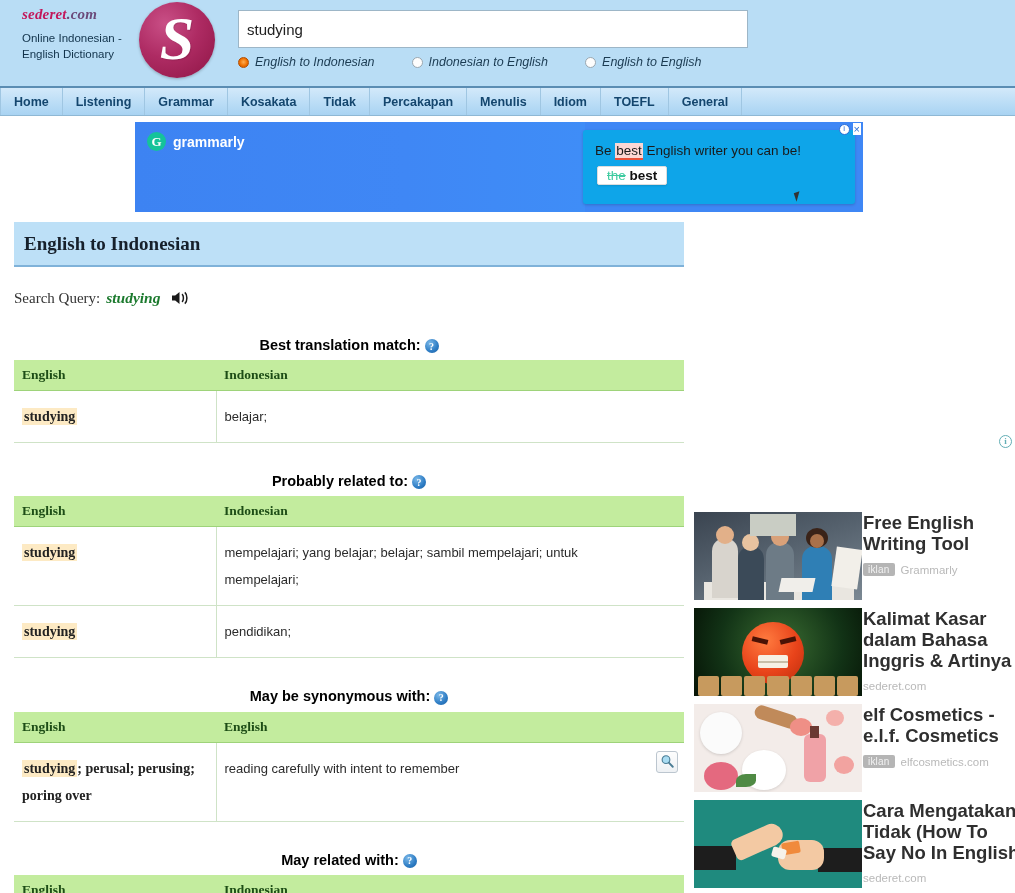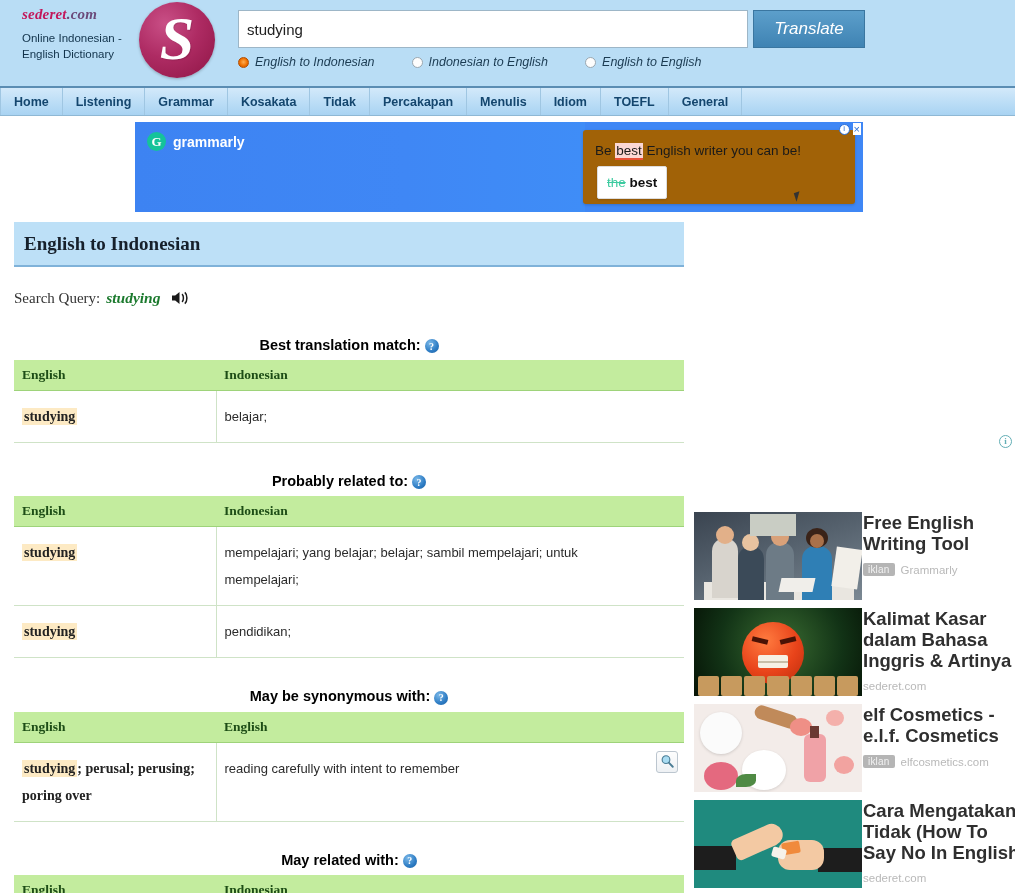--- a/index.html
+++ b/index.html
@@ -124,35 +124,35 @@
   .gram-name { margin-left: 7px; color: #ffffff; font-size: 14px; font-weight: bold; }
   .ad-headline {
     position: absolute; left: 12px; top: 36px;
     font-size: 30px; font-weight: bold; color: #ffffff;
     white-space: nowrap; letter-spacing: -.3px;
   }
   .ad-headline .free { color: #8fe9d6; }
   .ad-card {
     position: absolute; left: 448px; top: 8px;
     width: 272px; height: 74px;
-    background: #a16207; border-radius: 3px;
+    background: #0ea5e9; border-radius: 3px;
     box-shadow: 0 1px 3px rgba(0,0,0,.18);
   }
   .ad-card-line1 {
     position: absolute; left: 12px; top: 13px;
     font-size: 13.5px; color: #1a1a1a; white-space: nowrap;
   }
   .hl-best {
     background: #fbd7d4; border-bottom: 2px solid #e8503a;
     padding: 0 1px;
   }
   .ad-suggest {
     position: absolute; left: 14px; top: 36px;
     background: #fff; border: 1px solid #ddd; border-radius: 2px;
-    padding: 8px 9px; font-size: 13.5px;
+    padding: 1px 9px; font-size: 13.5px;
     box-shadow: 0 1px 2px rgba(0,0,0,.12);
   }
   .ad-suggest .strike { color: #3ecba0; text-decoration: line-through; }
   .ad-suggest .good { color: #111; font-weight: bold; }
   .ad-cursor {
     position: absolute; left: 212px; top: 62px;
     width: 0; height: 0;
     border-left: 6px solid #333;
     border-bottom: 9px solid transparent;
     transform: rotate(-18deg);
@@ -333,21 +333,20 @@
 
   <div class="logo-wrap">
     <div class="logo-circle">
       <div class="logo-s">S</div>
     </div>
   </div>
 
   <div class="search-area">
     <div class="search-row">
       <input class="search-input" type="text" value="studying" style="">
-      <button class="translate-btn">Translate</button>
     </div>
     <div class="radio-row">
       <label class="radio-item">
         <span class="radio-dot on"></span>
         <span class="radio-label">English to Indonesian</span>
       </label>
       <label class="radio-item">
         <span class="radio-dot"></span>
         <span class="radio-label">Indonesian to English</span>
       </label>

